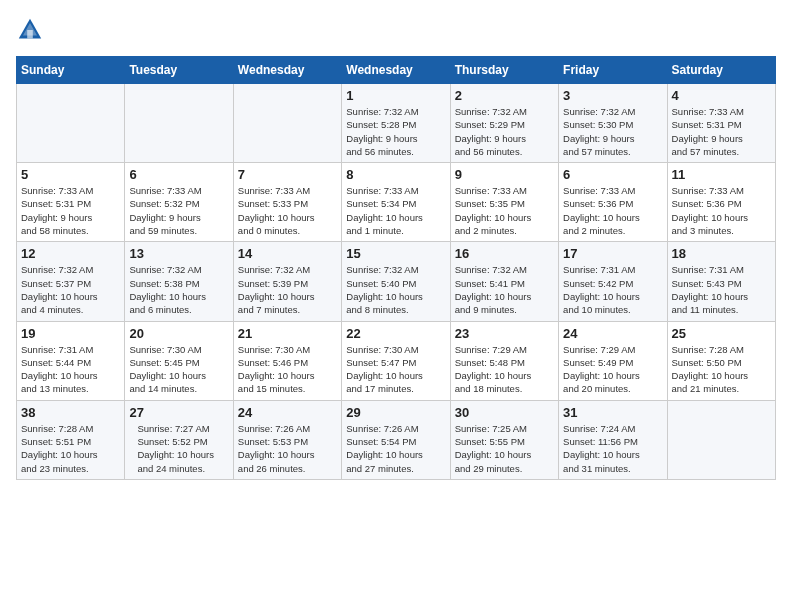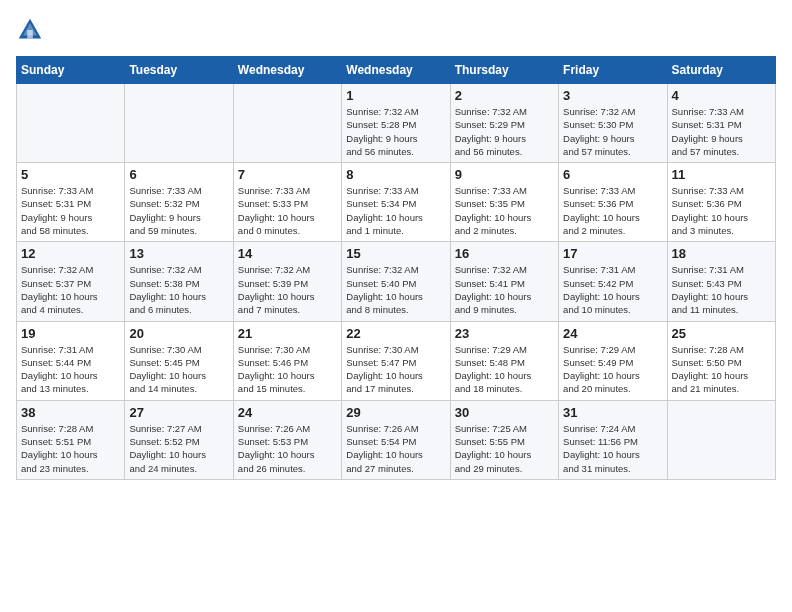--- a/index.html
+++ b/index.html
@@ -307,21 +307,21 @@
       <tr>
         <td>
           <div class="day-number">38</div>
           <div class="day-info" style="white-space: pre-line;">Sunrise: 7:28 AM
 Sunset: 5:51 PM
 Daylight: 10 hours
 and 23 minutes.</div>
         </td>
         <td>
           <div class="day-number">27</div>
-          <div class="day-info" style="white-space: pre-line;">Sunrise: 7:27 AM
+          <div class="day-info" style="white-space: pre-line; margin-left: 8px;">Sunrise: 7:27 AM
 Sunset: 5:52 PM
 Daylight: 10 hours
 and 24 minutes.</div>
         </td>
         <td>
           <div class="day-number">24</div>
           <div class="day-info" style="white-space: pre-line;">Sunrise: 7:26 AM
 Sunset: 5:53 PM
 Daylight: 10 hours
 and 26 minutes.</div>

